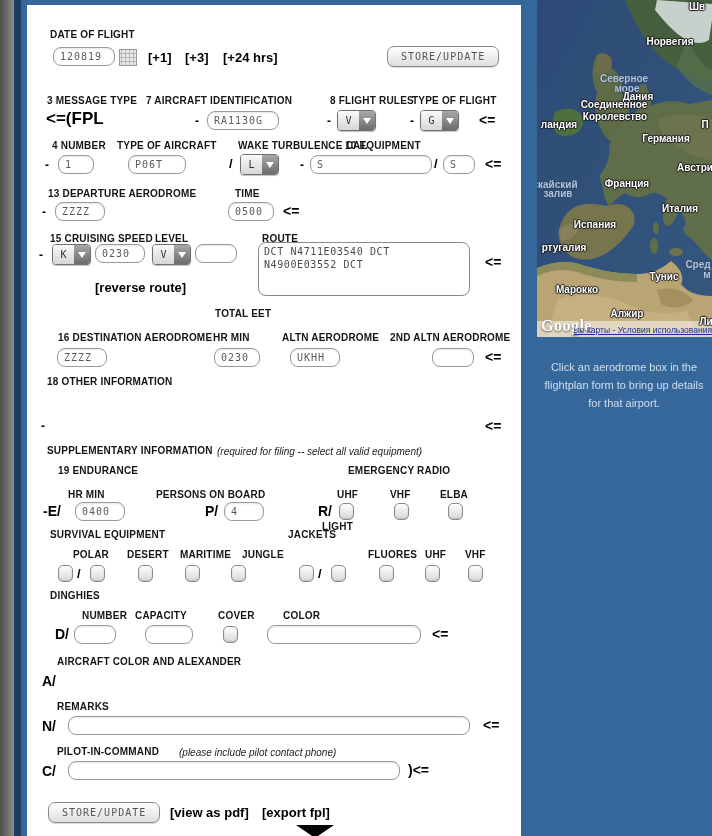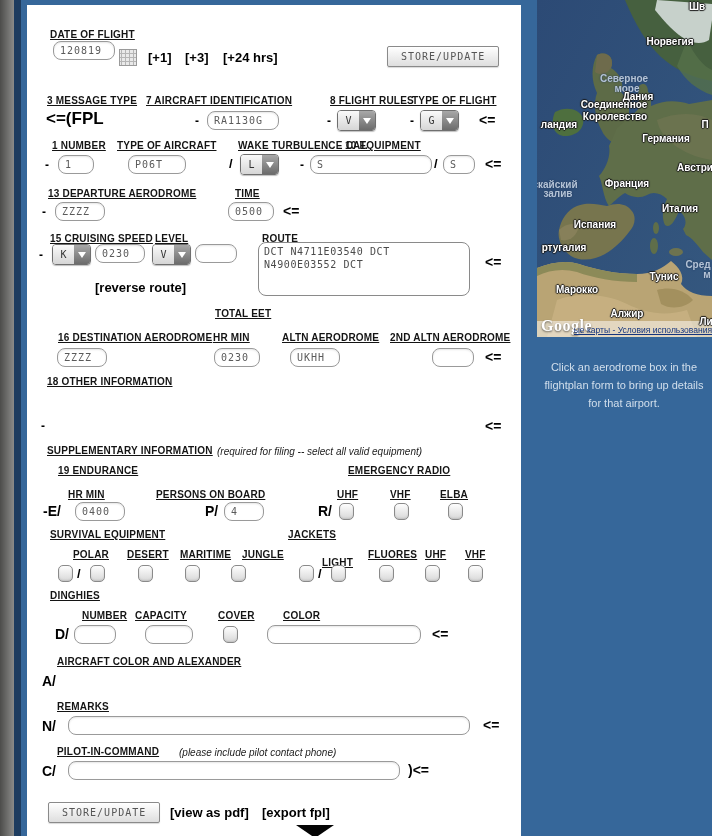--- a/index.html
+++ b/index.html
@@ -5,21 +5,21 @@
   html,body{margin:0;padding:0;}
   body{
     width:712px;height:836px;position:relative;overflow:hidden;
     background:#36679a;
     font-family:"Liberation Sans",sans-serif;
   }
   .edge-gray{position:absolute;left:0;top:0;width:14px;height:836px;
     background:linear-gradient(90deg,#4c4c4a,#8b8b89);}
   .edge-navy{position:absolute;left:14px;top:0;width:7px;height:836px;background:#1e3c5f;}
   .card{position:absolute;left:27px;top:5px;width:494px;height:831px;background:#ffffff;}
-  .lbl{position:absolute;font:bold 10px "Liberation Sans",sans-serif;color:#141414;white-space:nowrap;letter-spacing:.2px;text-decoration:underline;}
+  .lbl{position:absolute;font:bold 10px "Liberation Sans",sans-serif;color:#141414;white-space:nowrap;letter-spacing:.2px;}
   .note{position:absolute;font:italic 10px "Liberation Sans",sans-serif;color:#222;white-space:nowrap;}
   .big{position:absolute;font:bold 17px "Liberation Sans",sans-serif;color:#000;white-space:nowrap;}
   .arrow{position:absolute;font:bold 14px "Liberation Sans",sans-serif;color:#000;white-space:nowrap;}
   .dash{position:absolute;font:bold 12px "Liberation Sans",sans-serif;color:#000;}
   .slash{position:absolute;font:bold 13px "Liberation Sans",sans-serif;color:#000;}
   .prefix{position:absolute;font:bold 14px "Liberation Sans",sans-serif;color:#000;white-space:nowrap;}
   .blink{position:absolute;font:bold 13px "Liberation Sans",sans-serif;color:#000;cursor:pointer;white-space:nowrap;}
   .inp{position:absolute;height:15px;border:1px solid #9a9a9a;border-radius:8px;
     font:10px "DejaVu Sans Mono",monospace;letter-spacing:1px;color:#5a5a5a;
     padding:1px 6px;background:#fff;box-shadow:inset 0 1px 2px rgba(0,0,0,.10);outline:none;}
@@ -27,21 +27,21 @@
     font:10px "DejaVu Sans Mono",monospace;letter-spacing:.6px;color:#4a4a4a;
     padding:2px 5px;resize:none;outline:none;line-height:13px;}
   .sel{position:absolute;width:37px;height:19px;border:1px solid #6f6f6f;border-radius:4px;
     overflow:hidden;display:flex;box-shadow:0 1px 1px rgba(0,0,0,.25);cursor:pointer;}
   .sel .val{flex:1;background:linear-gradient(#fafafa,#d6d6d6);
     font:10px "DejaVu Sans Mono",monospace;color:#333;display:flex;align-items:center;justify-content:center;}
   .sel .btn{width:16px;background:linear-gradient(#a8a8a8,#6c6c6c);display:flex;align-items:center;justify-content:center;}
   .sel .btn i{width:0;height:0;border:4px solid transparent;border-top:6px solid #fff;margin-top:5px;}
   .cb{position:absolute;width:13px;height:15px;border:1px solid #8a8a8a;border-radius:5px;
     background:linear-gradient(#fefefe,#d8d8d8);box-shadow:inset 0 -1px 2px rgba(0,0,0,.12);cursor:pointer;}
-  .pill{position:absolute;height:19px;border:1px solid #8a8a8a;border-radius:2px;
+  .pill{position:absolute;height:19px;border:1px solid #8a8a8a;border-radius:7px;
     background:linear-gradient(#ffffff,#dedede);font:10px "DejaVu Sans Mono",monospace;
     letter-spacing:1px;color:#555;display:flex;align-items:center;justify-content:center;
     padding:0 13px;cursor:pointer;box-shadow:0 1px 1px rgba(0,0,0,.15);}
   .cal{position:absolute;width:16px;height:15px;border:1px solid #9a9a9a;background-color:#e9e9e9;
     background-image:linear-gradient(#b5b5b5 1px,transparent 1px),linear-gradient(90deg,#b5b5b5 1px,transparent 1px);
     background-size:4px 4px;background-position:1px 3px;cursor:pointer;}
   .misspell{text-decoration:underline;text-decoration-style:wavy;text-decoration-color:#e03a2f;text-decoration-thickness:1px;}
   .scroll-tri{position:absolute;width:0;height:0;border-left:19px solid transparent;
     border-right:19px solid transparent;border-top:13px solid #050505;cursor:pointer;}
   
@@ -58,21 +58,21 @@
 </style>
 </head>
 <body>
 
 <div class="edge-gray"></div>
 <div class="edge-navy"></div>
 
 <div class="card">
 
   <span class="lbl" style="left:23px;top:24px">DATE OF FLIGHT</span>
-  <input class="inp" style="left: 26px; top: 36px; width: 48px;" value="120819">
+  <input class="inp" style="left: 26px; top: 42px; width: 48px;" value="120819">
   <span class="cal" style="left:92px;top:44px"></span>
   <span class="blink" style="left:121px;top:45px">[+1]</span>
   <span class="blink" style="left:158px;top:45px">[+3]</span>
   <span class="blink" style="left:196px;top:45px">[+24 hrs]</span>
   <span class="pill" style="left:360px;top:41px">STORE/UPDATE</span>
 
   <span class="lbl" style="left:20px;top:90px">3 MESSAGE TYPE</span>
   <span class="lbl" style="left:119px;top:90px">7 AIRCRAFT IDENTIFICATION</span>
   <span class="lbl" style="left:303px;top:90px">8 FLIGHT RULES</span>
   <span class="lbl" style="left:385px;top:90px">TYPE OF FLIGHT</span>
@@ -89,21 +89,21 @@
     </span>
   <span class="dash" style="left:383px;top:109px">-</span>
   <span class="sel" style="left:393px;top:105px">
       <span class="val">G</span>
       <span class="btn">
         <i></i>
       </span>
     </span>
   <span class="arrow" style="left:452px;top:107px">&lt;=</span>
 
-  <span class="lbl" style="left:25px;top:135px">1 NUMBER</span>
+  <span class="lbl" style="left:25px;top:135px">4 NUMBER</span>
   <span class="lbl" style="left:90px;top:135px">TYPE OF AIRCRAFT</span>
   <span class="lbl" style="left:211px;top:135px">WAKE TURBULENCE CAT.</span>
   <span class="lbl" style="left:318px;top:135px">10 EQUIPMENT</span>
 
   <span class="dash" style="left:18px;top:153px">-</span>
   <input class="inp" style="left: 31px; top: 150px; width: 22px;" value="1">
   <input class="inp" style="left: 101px; top: 150px; width: 44px;" value="P06T">
   <span class="slash" style="left:202px;top:151px">/</span>
   <span class="sel" style="left:213px;top:149px">
       <span class="val">L</span>
@@ -183,21 +183,21 @@
   <span class="cb" style="left:367px;top:498px"></span>
   <span class="cb" style="left:421px;top:498px"></span>
 
   <span class="lbl" style="left:23px;top:524px">SURVIVAL EQUIPMENT</span>
   <span class="lbl" style="left:261px;top:524px">JACKETS</span>
 
   <span class="lbl" style="left:46px;top:544px">POLAR</span>
   <span class="lbl" style="left:100px;top:544px">DESERT</span>
   <span class="lbl" style="left:153px;top:544px">MARITIME</span>
   <span class="lbl" style="left:215px;top:544px">JUNGLE</span>
-  <span class="lbl" style="left:295px;top:552px">LIGHT</span>
+  <span class="lbl" style="left:295px;top:516px">LIGHT</span>
   <span class="lbl" style="left:341px;top:544px">FLUORES</span>
   <span class="lbl" style="left:398px;top:544px">UHF</span>
   <span class="lbl" style="left:438px;top:544px">VHF</span>
 
   <span class="cb" style="left:31px;top:560px"></span>
   <span class="slash" style="left:50px;top:561px">/</span>
   <span class="cb" style="left:63px;top:560px"></span>
   <span class="cb" style="left:111px;top:560px"></span>
   <span class="cb" style="left:158px;top:560px"></span>
   <span class="cb" style="left:204px;top:560px"></span>

